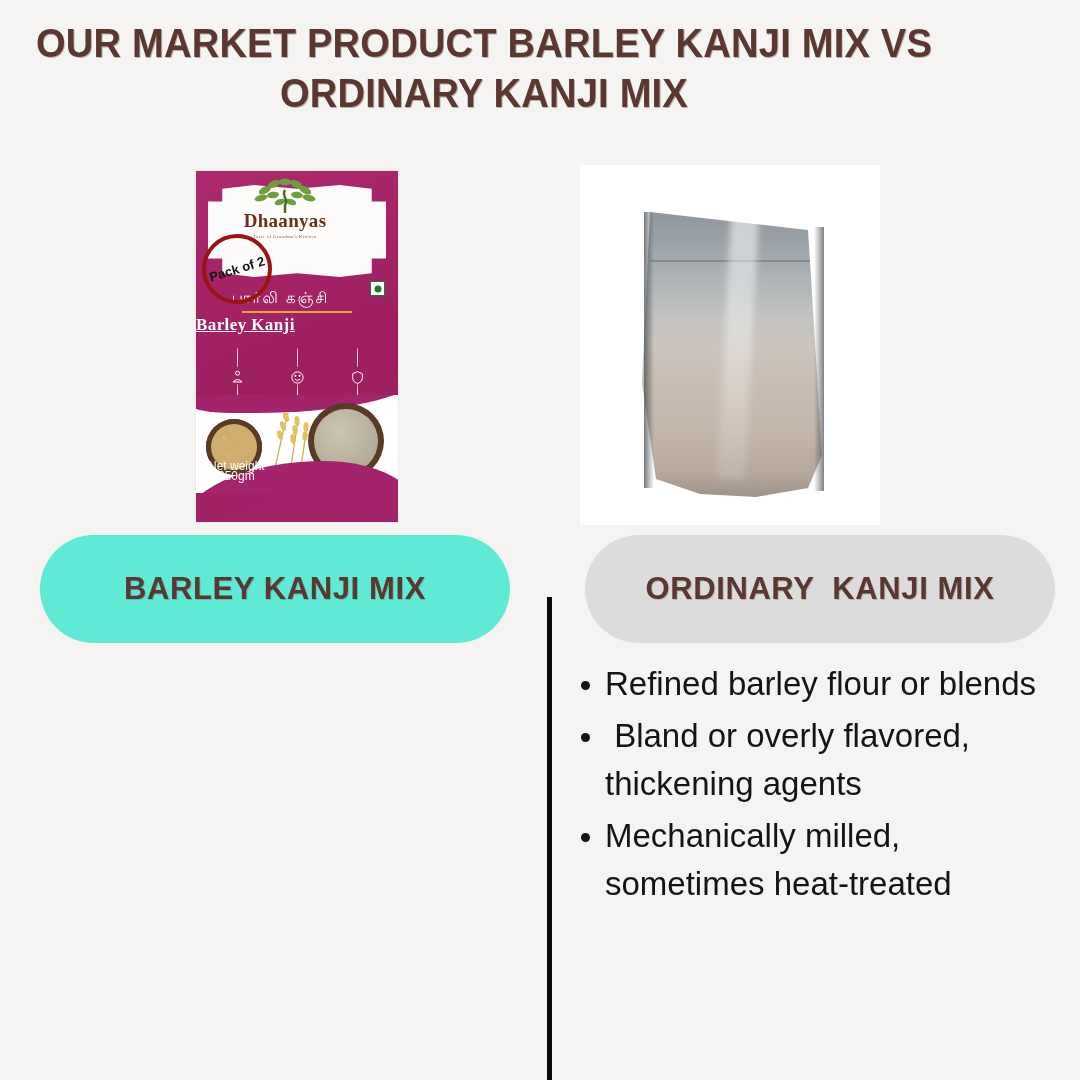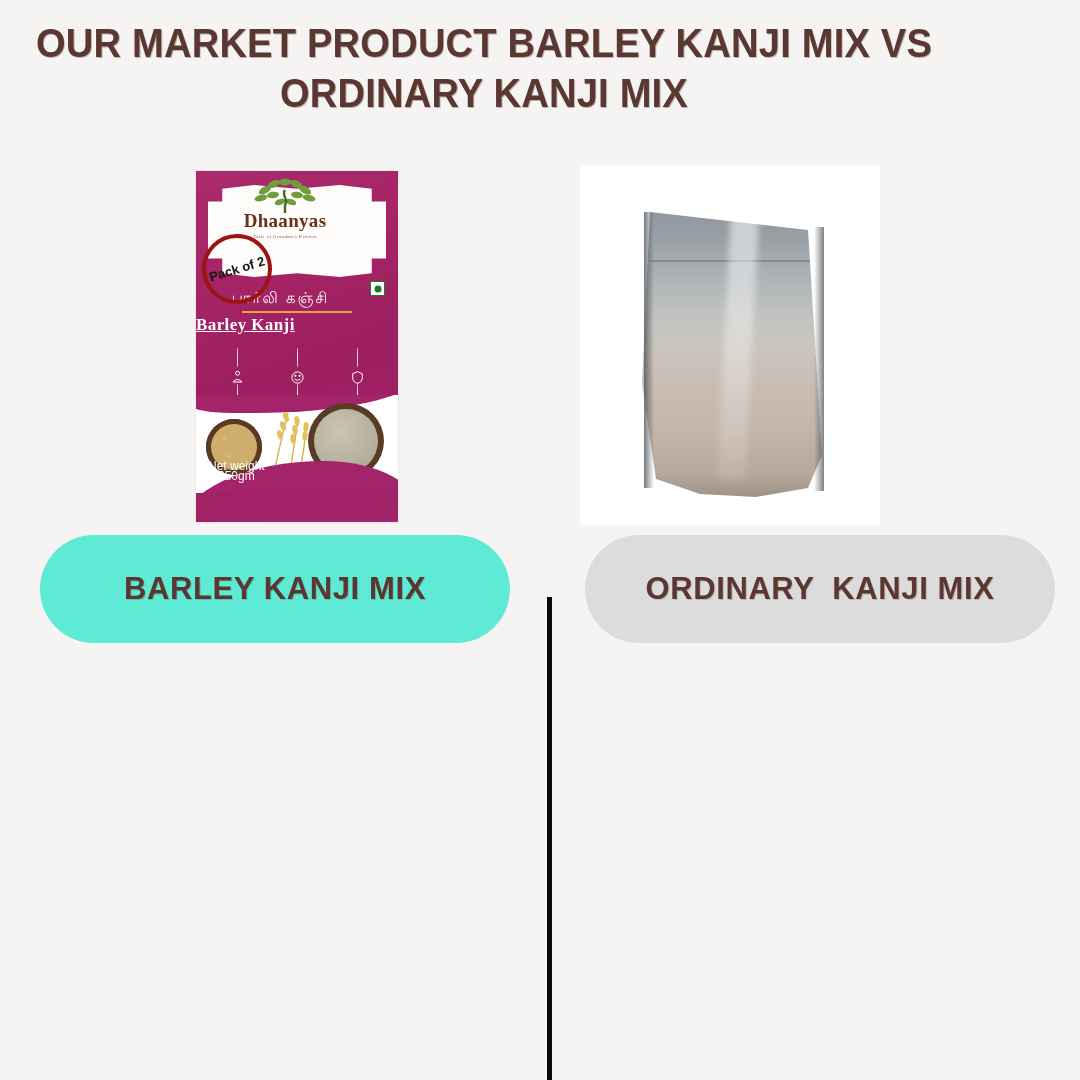--- a/index.html
+++ b/index.html
@@ -544,16 +544,21 @@
           <div class="pouch-seam"></div>
           <div class="pouch-sheen"></div>
         </div>
       </div>
     </div>
 
     <div class="pill pill-right">
       <span>ORDINARY  KANJI MIX</span>
     </div>
 
+    <ul class="bullets bullets-right">
+      <li>Refined barley flour or blends</li>
+      <li> Bland or overly flavored, thickening agents</li>
+      <li>Mechanically milled, sometimes heat-treated</li>
+    </ul>
 
   </div>
 
 </div>
 
 </body></html>

